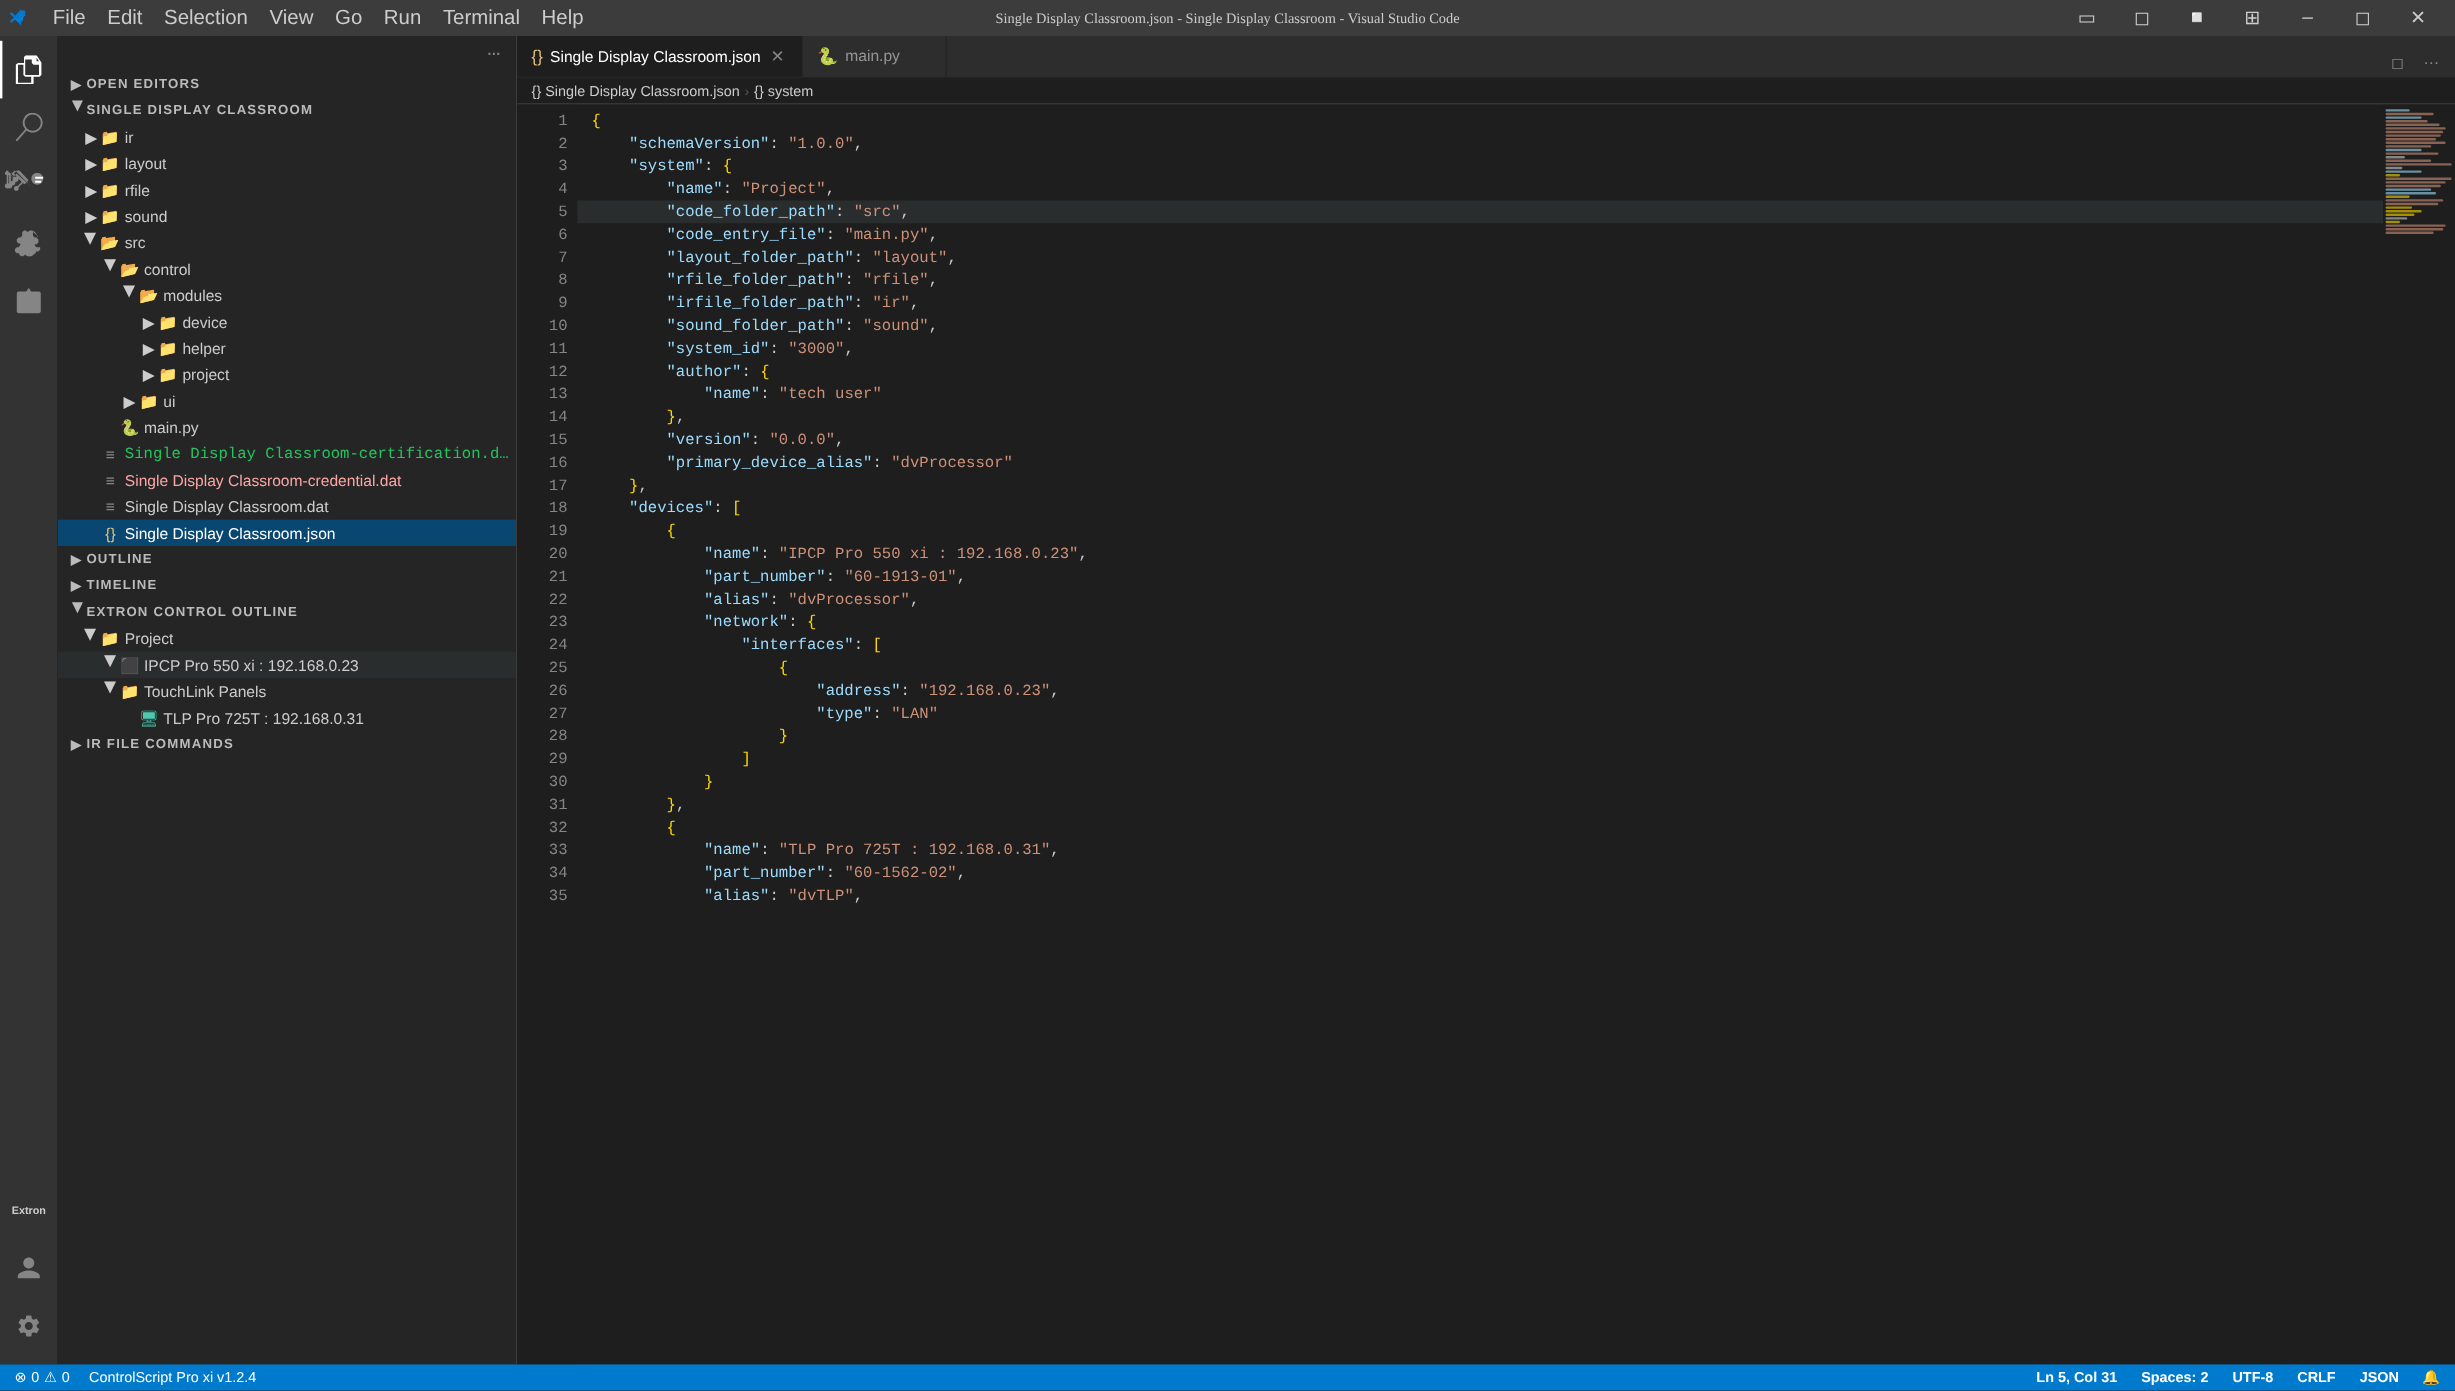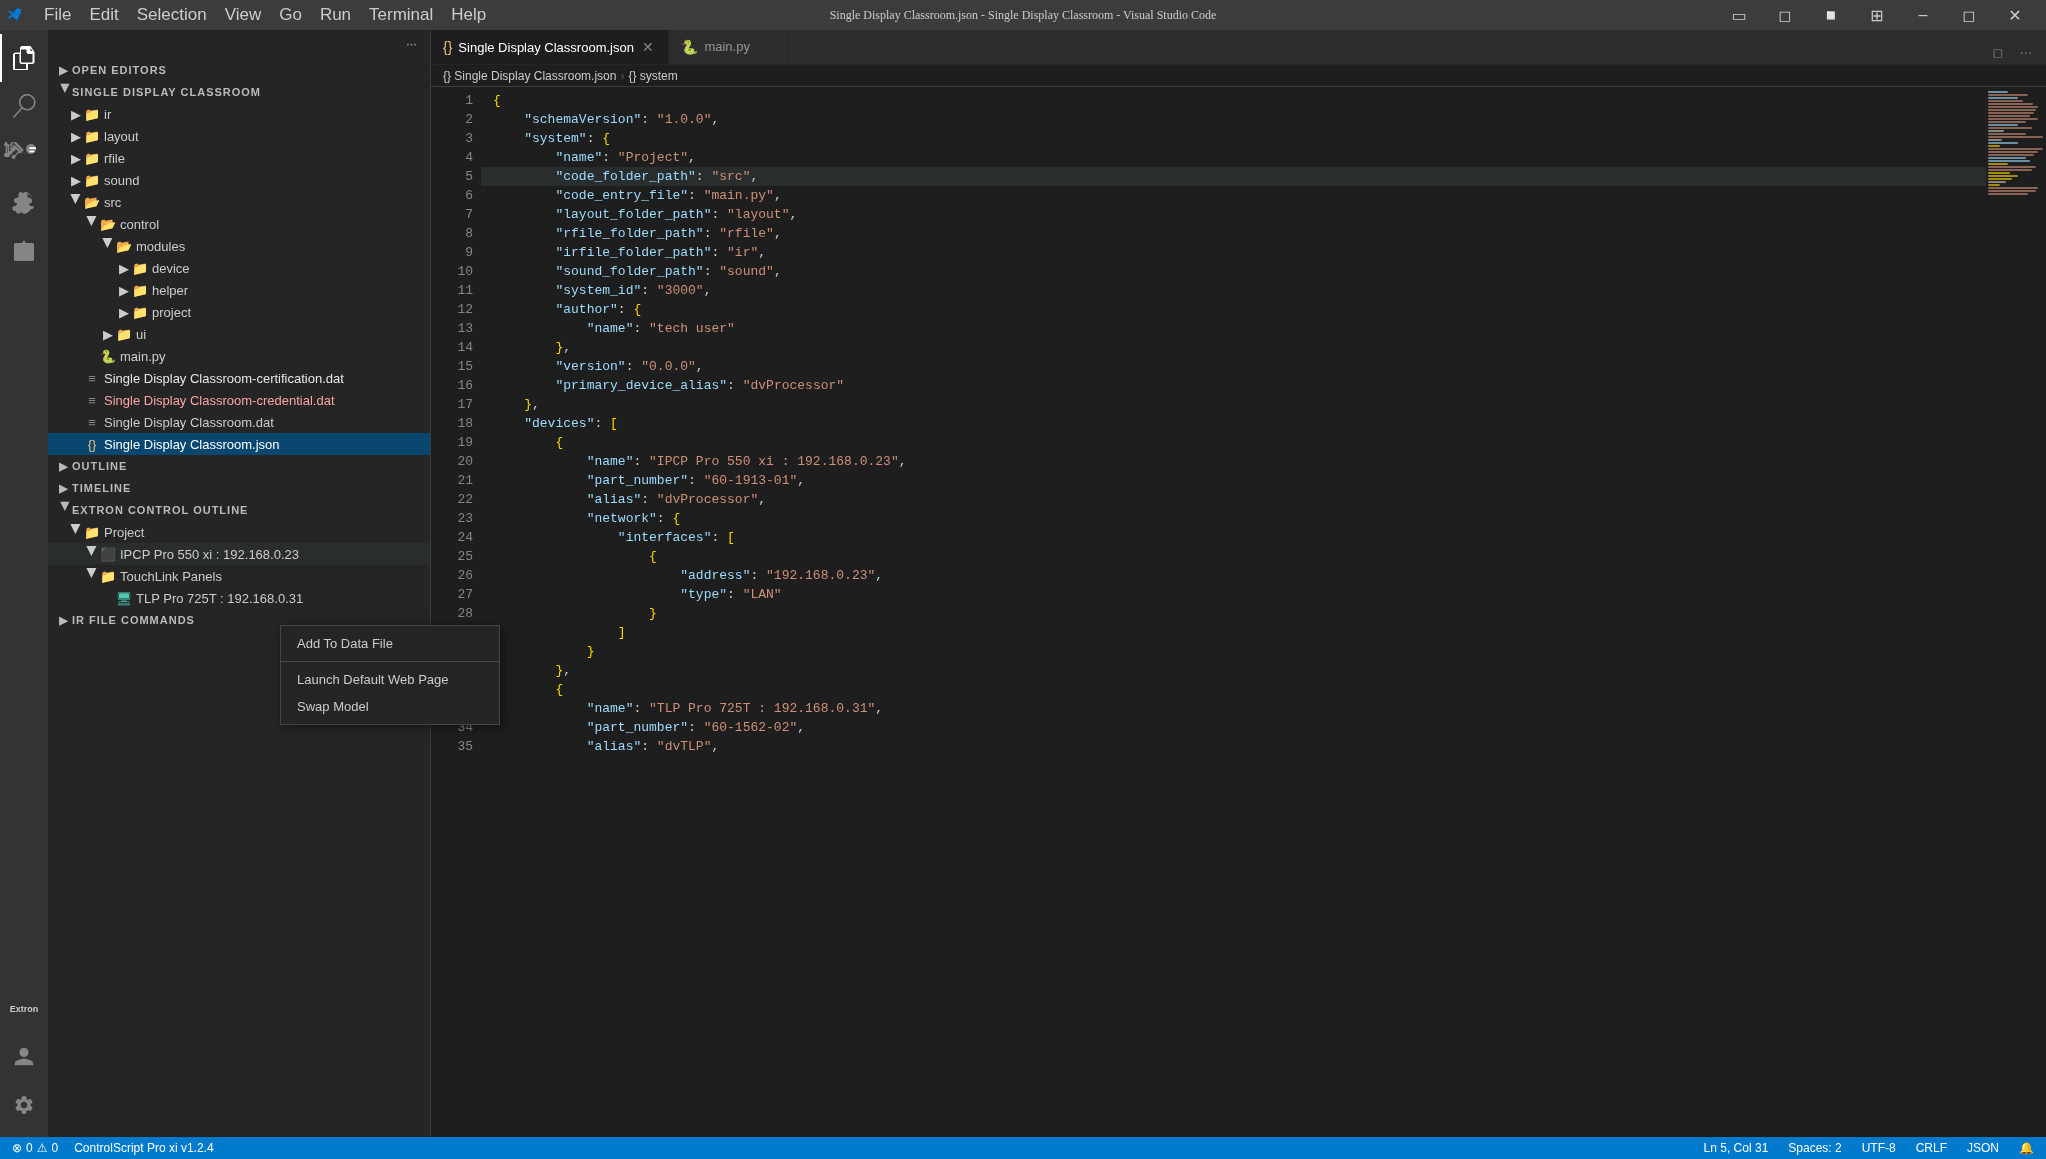--- a/index.html
+++ b/index.html
@@ -78,21 +78,21 @@
     .minimap { width: 60px; background: #1e1e1e; flex-shrink: 0; overflow: hidden; position: relative; }
 
     
     .context-menu { position: absolute; background: #252526; border: 1px solid #454545; box-shadow: 2px 2px 8px rgba(0,0,0,0.5); z-index: 1000; min-width: 220px; padding: 4px 0; font-size: 13px; left: 280px; top: 625px; }
     .context-menu-item { padding: 6px 16px; cursor: pointer; color: #cccccc; }
     .context-menu-sep { height: 1px; background: #454545; margin: 4px 0; }
 
     
     .status-bar { height: 22px; background: #007acc; display: flex; align-items: center; padding: 0 8px; gap: 12px; font-size: 12px; color: #ffffff; flex-shrink: 0; }
     .status-left { display: flex; align-items: center; gap: 8px; }
-    .status-right { margin-left: auto; display: flex; align-items: center; gap: 12px; }
+    .status-right { margin-left: auto; display: flex; align-items: center; gap: 12px; font-weight: bold; }
     .status-item { display: flex; align-items: center; gap: 4px; cursor: pointer; padding: 0 4px; }
 
     
     .minimap-lines { padding: 4px 2px; }
     .minimap-line { height: 2px; margin-bottom: 1px; background: #555; border-radius: 1px; opacity: 0.6; }
 
     
     .editor-scroll-container { flex: 1; overflow-y: auto; overflow-x: auto; display: flex; }
     .sidebar-scroll { overflow-y: auto; flex: 1; }
     .indent-1 { padding-left: 20px; }
@@ -271,21 +271,21 @@
 
       <div class="tree-item indent-2">
         <span class="chevron" style="visibility:hidden;">▶</span>
         <span class="file-icon py-icon">🐍</span>
         <span class="item-label">main.py</span>
       </div>
 
       <div class="tree-item indent-1">
         <span class="chevron" style="visibility:hidden;">▶</span>
         <span class="file-icon dat-icon">≡</span>
-        <span class="item-label" style="color:#e5e5e5;">Single Display Classroom-certification.dat</span>
+        <span class="item-label" style="color:#22c55e;font-family:Liberation Mono, monospace;">Single Display Classroom-certification.dat</span>
       </div>
 
       <div class="tree-item indent-1">
         <span class="chevron" style="visibility:hidden;">▶</span>
         <span class="file-icon dat-icon">≡</span>
         <span class="item-label" style="color:#fca5a5;">Single Display Classroom-credential.dat</span>
       </div>
 
       <div class="tree-item indent-1">
         <span class="chevron" style="visibility:hidden;">▶</span>
@@ -481,26 +481,20 @@
           <div class="minimap-line" style="width:24px;background:#ffd700;"></div>
           <div class="minimap-line" style="width:18px;background:#cccccc;"></div>
           <div class="minimap-line" style="width:12px;background:#ffd700;"></div>
           <div class="minimap-line" style="width:50px;background:#ce9178;"></div>
           <div class="minimap-line" style="width:48px;background:#ce9178;"></div>
           <div class="minimap-line" style="width:40px;background:#ce9178;"></div>
         </div>
       </div>
     </div>
 
-    <div class="context-menu">
-      <div class="context-menu-item">Add To Data File</div>
-      <div class="context-menu-sep"></div>
-      <div class="context-menu-item">Launch Default Web Page</div>
-      <div class="context-menu-item">Swap Model</div>
-    </div>
   </div>
 </div>
 
 <div class="status-bar">
   <div class="status-left">
     <div class="status-item">
       <span>⊗</span>
       <span>0</span>
       <span>⚠</span>
       <span>0</span>

